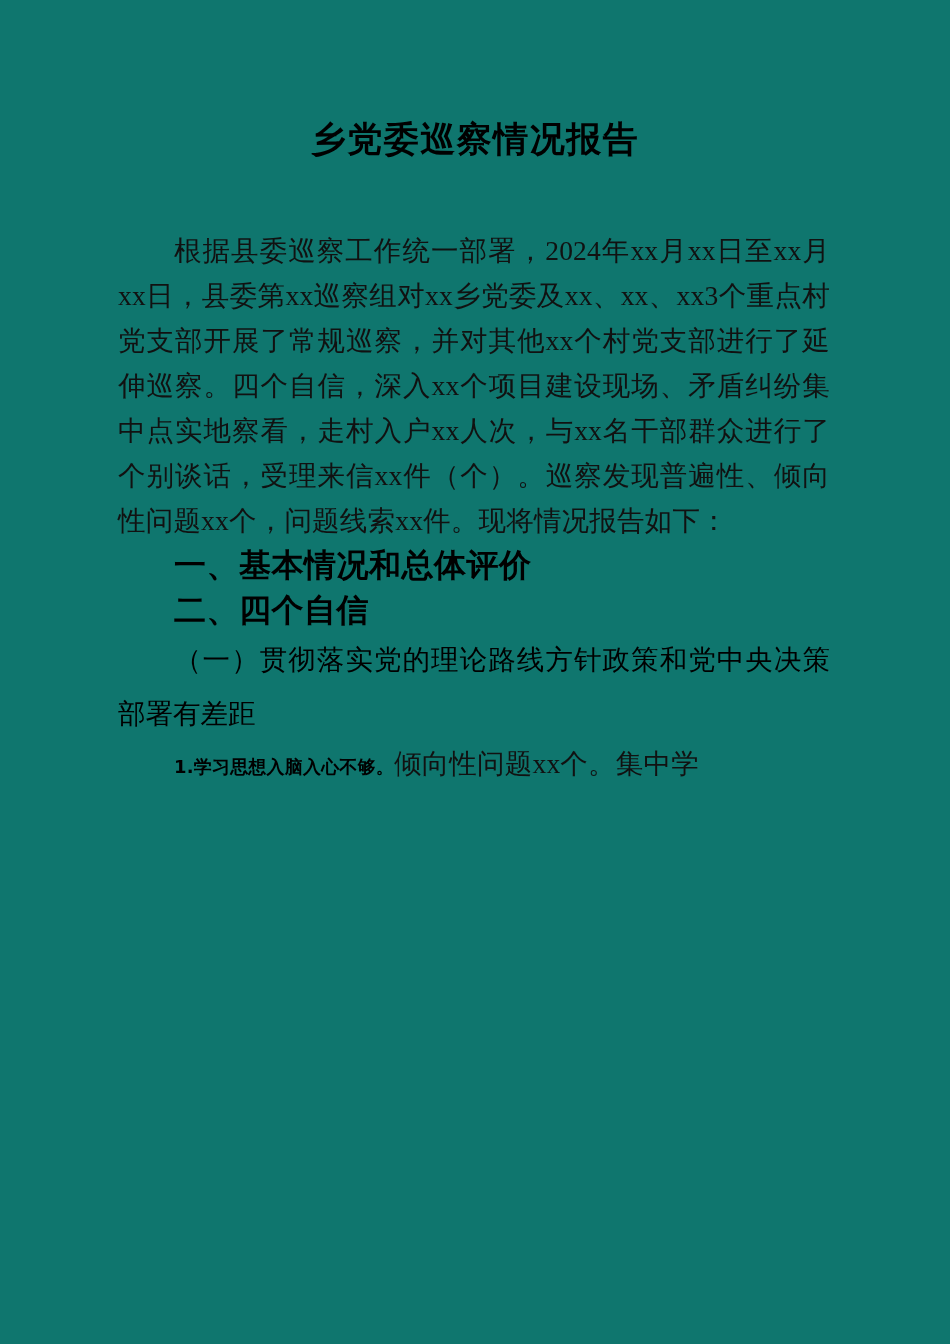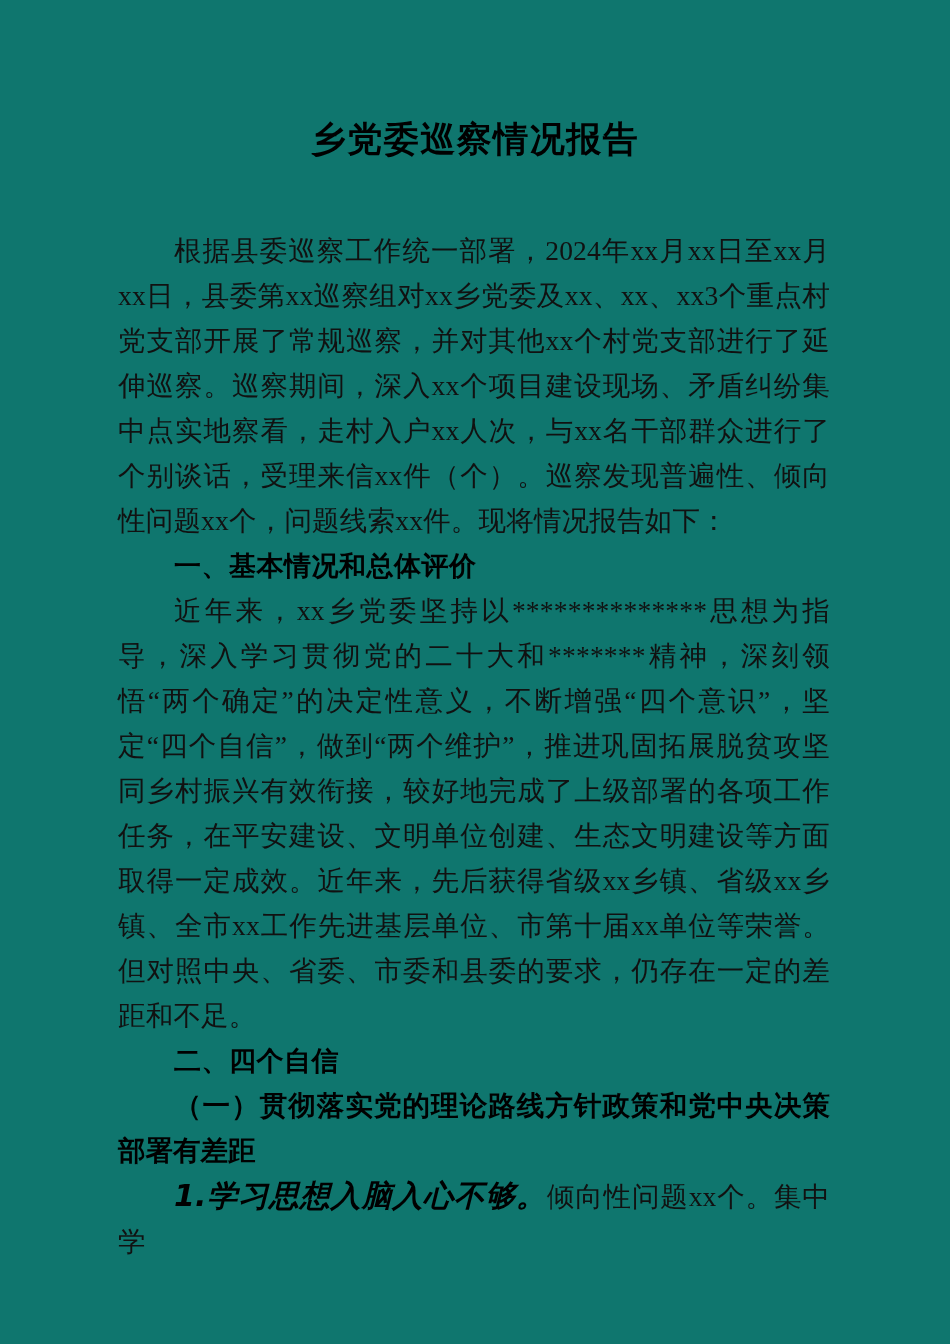--- a/index.html
+++ b/index.html
@@ -40,66 +40,64 @@
     text-align-last: left;
     margin: 0;
     letter-spacing: 0.2px;
   }
   .indent {
     text-indent: 56px;
   }
   .heading-1 {
     font-family: "DejaVu Sans", "Liberation Sans", sans-serif;
     font-weight: bold;
-    font-size: 27px;
+    font-size: 32px;
     line-height: 45px;
     color: #000000;
     margin: 0;
     text-indent: 56px;
     letter-spacing: 0.5px;
   }
   .heading-2 {
     font-family: "Liberation Serif", "DejaVu Serif", serif;
-    font-weight: bold;
+    font-weight: normal;
     font-size: 27.5px;
-    line-height: 45px;
+    line-height: 54px;
     color: #000000;
     margin: 0;
     text-indent: 56px;
     text-align: justify;
     text-align-last: left;
   }
   .heading-3-lead {
     font-family: "DejaVu Sans", "Liberation Sans", sans-serif;
     font-weight: bold;
-    font-size: 30px;
+    font-size: 18px;
     color: #000000;
-    font-style: italic;
   }
   .first-block {
     position: absolute;
     left: 118px;
     top: 228px;
     width: 712px;
   }
 </style>
 </head>
 <body>
 
 <div class="page">
 
   <div class="doc-title">乡党委巡察情况报告</div>
 
   <div class="first-block">
 
-    <p class="para indent">根据县委巡察工作统一部署，2024年xx月xx日至xx月xx日，县委第xx巡察组对xx乡党委及xx、xx、xx3个重点村党支部开展了常规巡察，并对其他xx个村党支部进行了延伸巡察。巡察期间，深入xx个项目建设现场、矛盾纠纷集中点实地察看，走村入户xx人次，与xx名干部群众进行了个别谈话，受理来信xx件（个）。巡察发现普遍性、倾向性问题xx个，问题线索xx件。现将情况报告如下：</p>
+    <p class="para indent">根据县委巡察工作统一部署，2024年xx月xx日至xx月xx日，县委第xx巡察组对xx乡党委及xx、xx、xx3个重点村党支部开展了常规巡察，并对其他xx个村党支部进行了延伸巡察。四个自信，深入xx个项目建设现场、矛盾纠纷集中点实地察看，走村入户xx人次，与xx名干部群众进行了个别谈话，受理来信xx件（个）。巡察发现普遍性、倾向性问题xx个，问题线索xx件。现将情况报告如下：</p>
 
     <p class="heading-1">一、基本情况和总体评价</p>
 
-    <p class="para indent">近年来，xx乡党委坚持以**************思想为指导，深入学习贯彻党的二十大和*******精神，深刻领悟“两个确定”的决定性意义，不断增强“四个意识”，坚定“四个自信”，做到“两个维护”，推进巩固拓展脱贫攻坚同乡村振兴有效衔接，较好地完成了上级部署的各项工作任务，在平安建设、文明单位创建、生态文明建设等方面取得一定成效。近年来，先后获得省级xx乡镇、省级xx乡镇、全市xx工作先进基层单位、市第十届xx单位等荣誉。但对照中央、省委、市委和县委的要求，仍存在一定的差距和不足。</p>
 
     <p class="heading-1">二、四个自信</p>
 
     <p class="heading-2">（一）贯彻落实党的理论路线方针政策和党中央决策部署有差距</p>
 
     <p class="para indent"><span class="heading-3-lead">1.学习思想入脑入心不够。</span><span>倾向性问题xx个。集中学</span></p>
 
   </div>
 
 </div>

